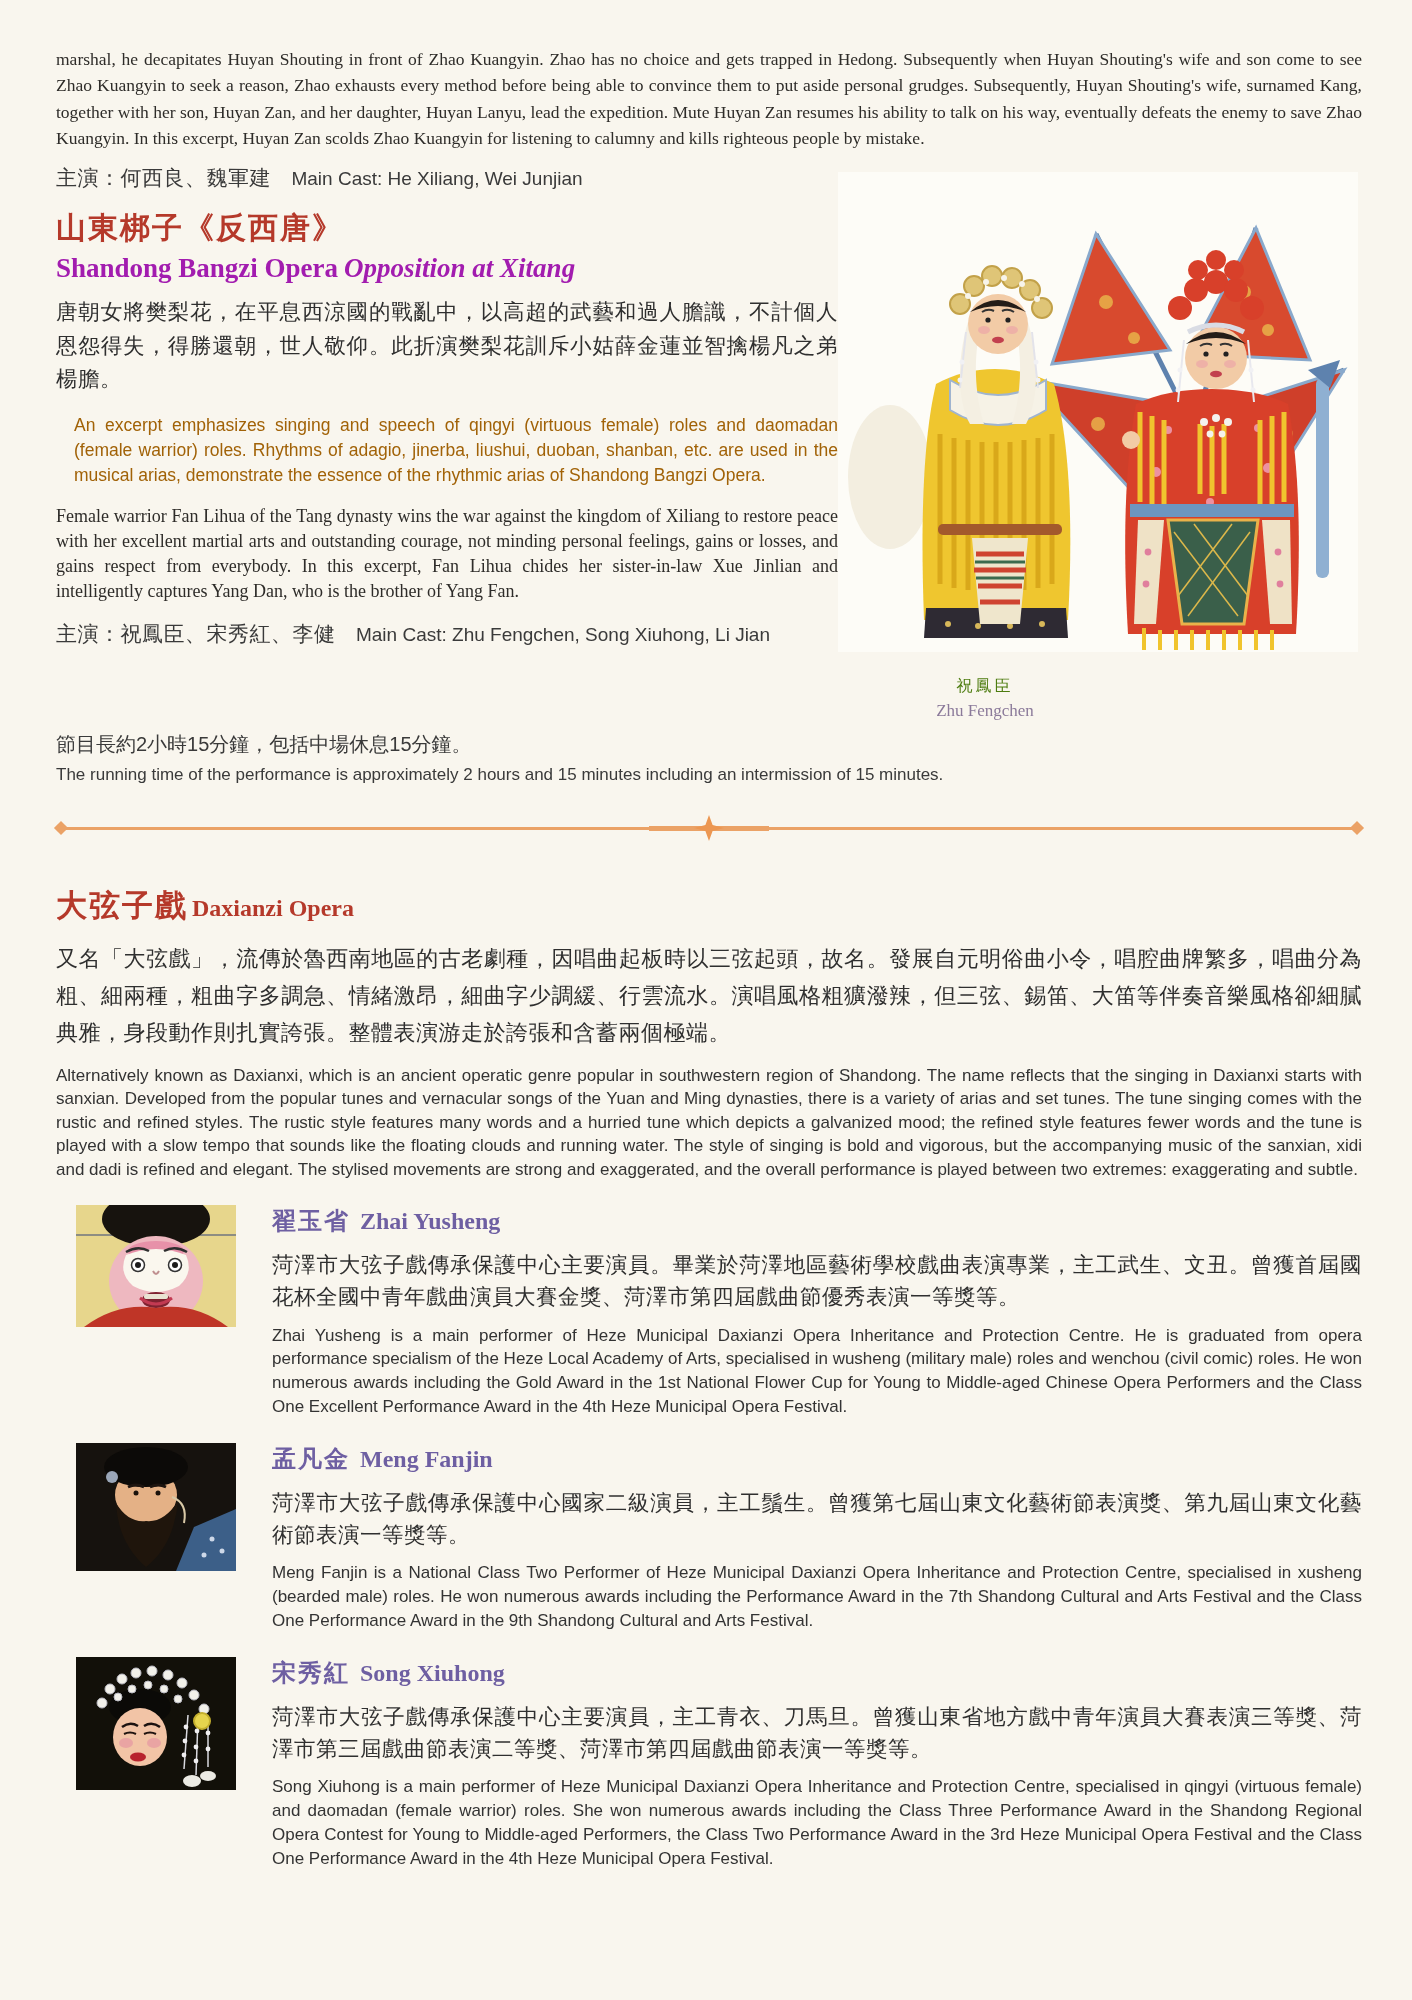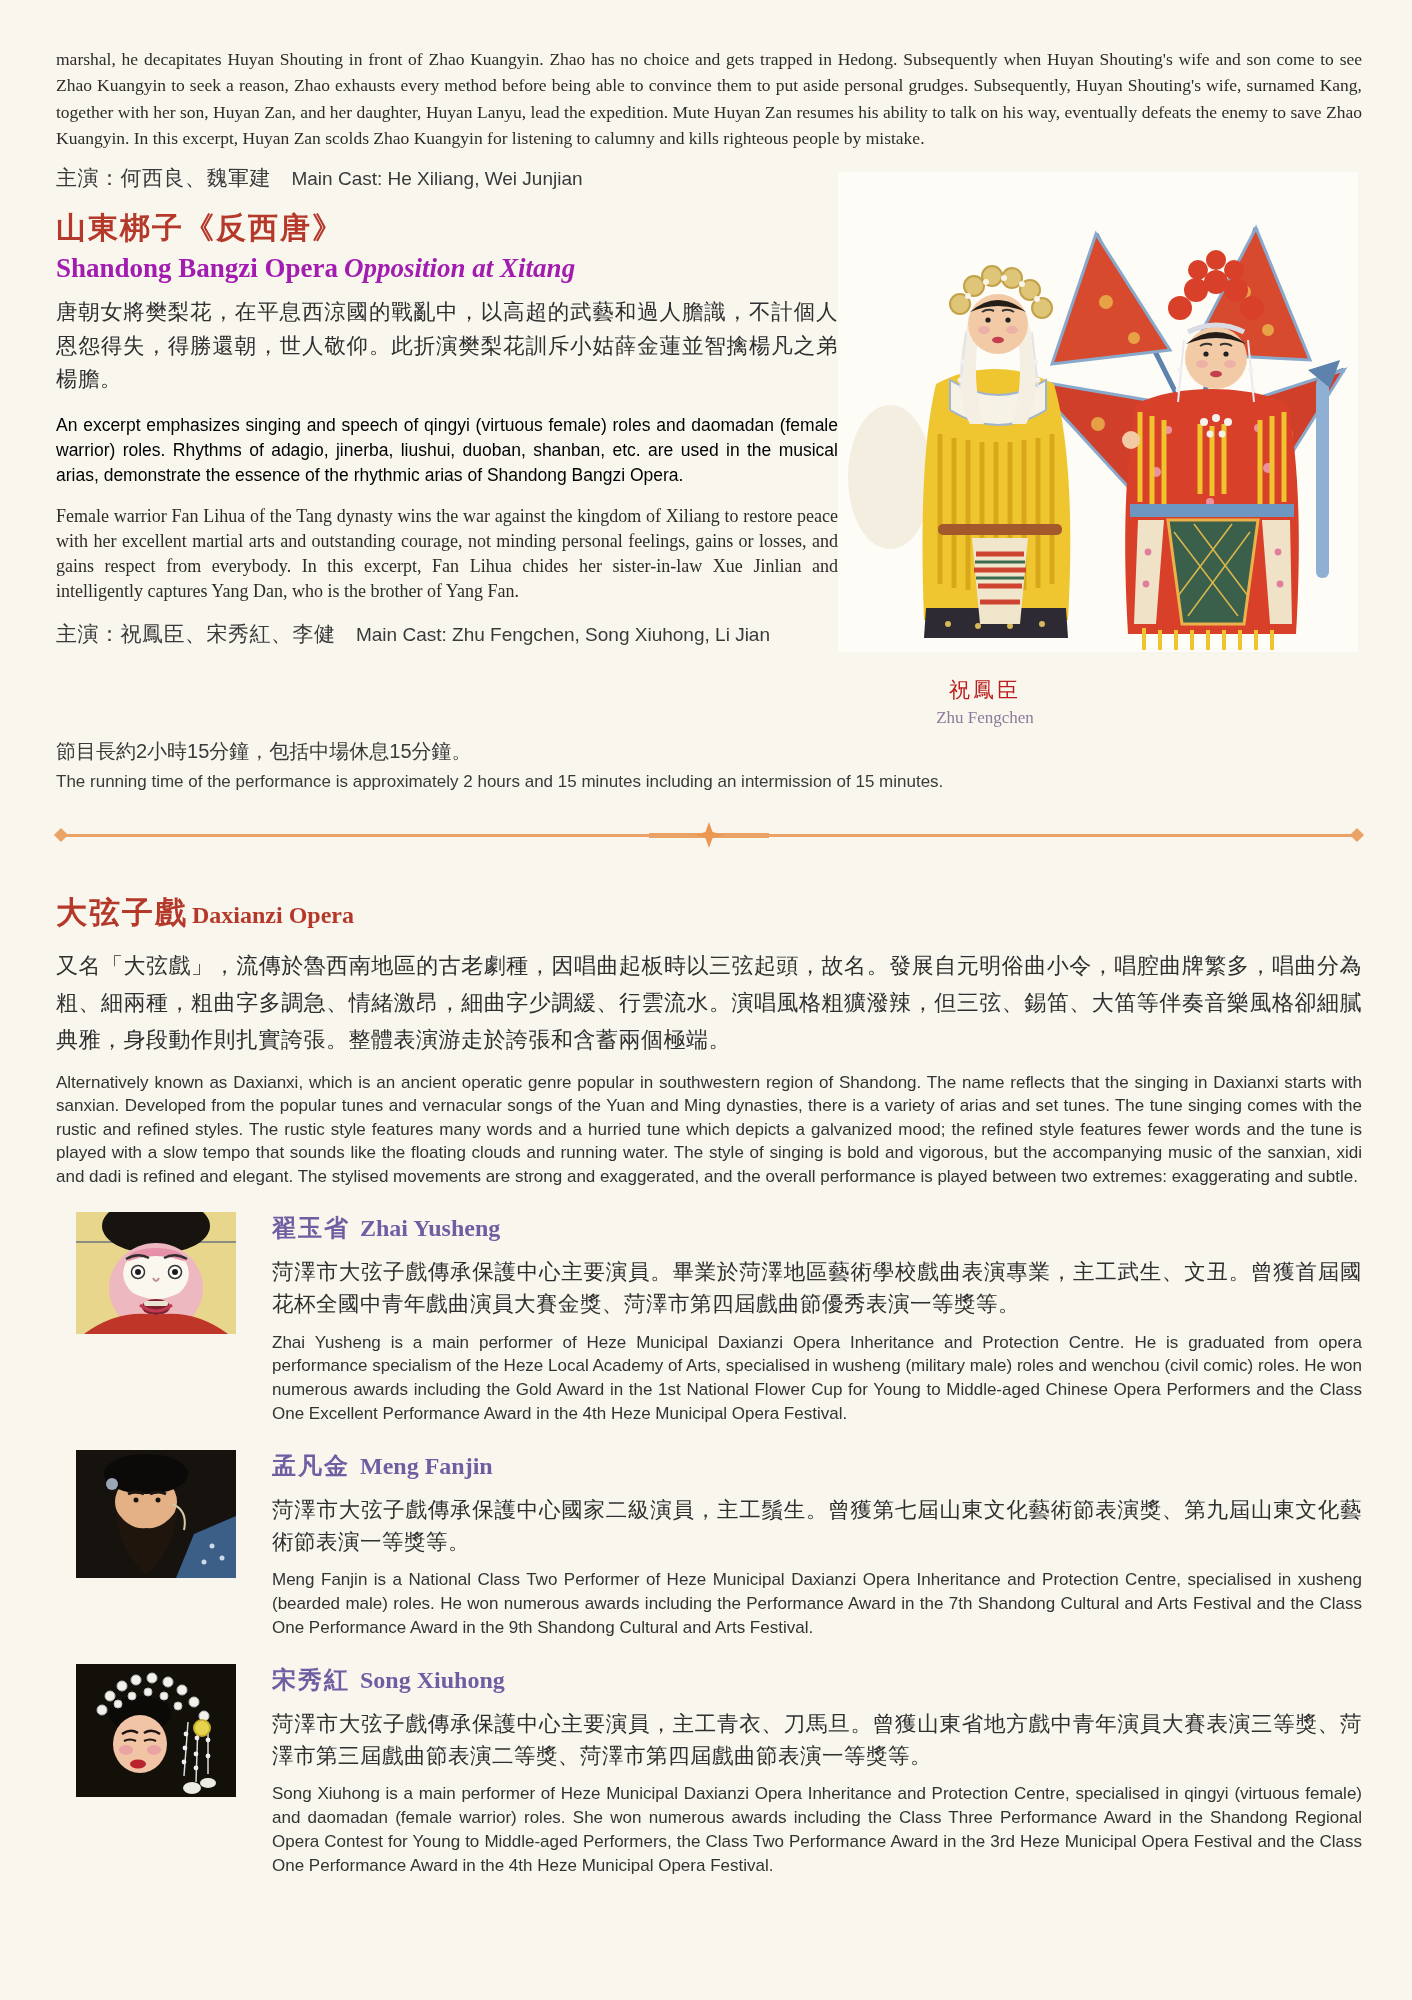--- a/index.html
+++ b/index.html
@@ -20,26 +20,26 @@
   .bangzi-row{display:flex;margin-top:16px;}
   .bangzi-left{flex:0 0 782px;width:782px;}
   .bangzi-right{flex:1;margin-top:-36px;display:flex;flex-direction:column;align-items:flex-start;}
 
   .bangzi-title{margin:0;}
   .title-zh{display:block;font-size:30px;font-weight:bold;color:#b5392a;letter-spacing:2px;}
   .title-en{display:block;font-family:"Liberation Serif",serif;font-size:27px;font-weight:bold;color:#a21caf;margin-top:4px;}
   .title-en em{font-style:italic;margin-left:6px;}
 
   .zh-para{font-size:21.5px;line-height:1.56;color:#2f2f2f;text-align:justify;margin-top:12px;letter-spacing:.5px;}
-  .en-sans{font-size:17.5px;line-height:1.43;text-align:justify;margin-top:16px;color:#000000;}
+  .en-sans{font-size:17.5px;line-height:1.43;text-align:justify;margin-top:16px;color:#a16207;margin-left:18px;}
   .en-serif{font-family:"Liberation Serif",serif;font-size:18px;line-height:1.4;text-align:justify;margin-top:16px;color:#2e2c29;}
   .cast-line-2{margin-top:16px;}
 
   .photo-caption{margin-top:24px;margin-left:67px;width:160px;text-align:center;}
-  .caption-zh{font-size:21px;color:#b91c1c;letter-spacing:3px;}
+  .caption-zh{font-size:16px;color:#4d7c0f;letter-spacing:3px;}
   .caption-en{font-family:"Liberation Serif",serif;font-size:17px;color:#8b7a9a;margin-top:4px;}
 
   .running-time{margin-top:10px;}
   .rt-zh{font-size:20px;color:#3a3a3a;}
   .rt-en{font-size:17px;color:#3a3a3a;margin-top:7px;}
 
   .divider{position:relative;height:26px;margin-top:30px;}
   .div-line{position:absolute;left:4px;right:4px;top:11.5px;height:3px;background:#eba266;}
   .div-line::before{content:"";position:absolute;left:calc(50% - 60px);top:-1px;width:120px;height:5px;background:#eba266;}
   .div-diamond{position:absolute;left:50%;top:0;width:30px;height:26px;transform:translateX(-50%);

